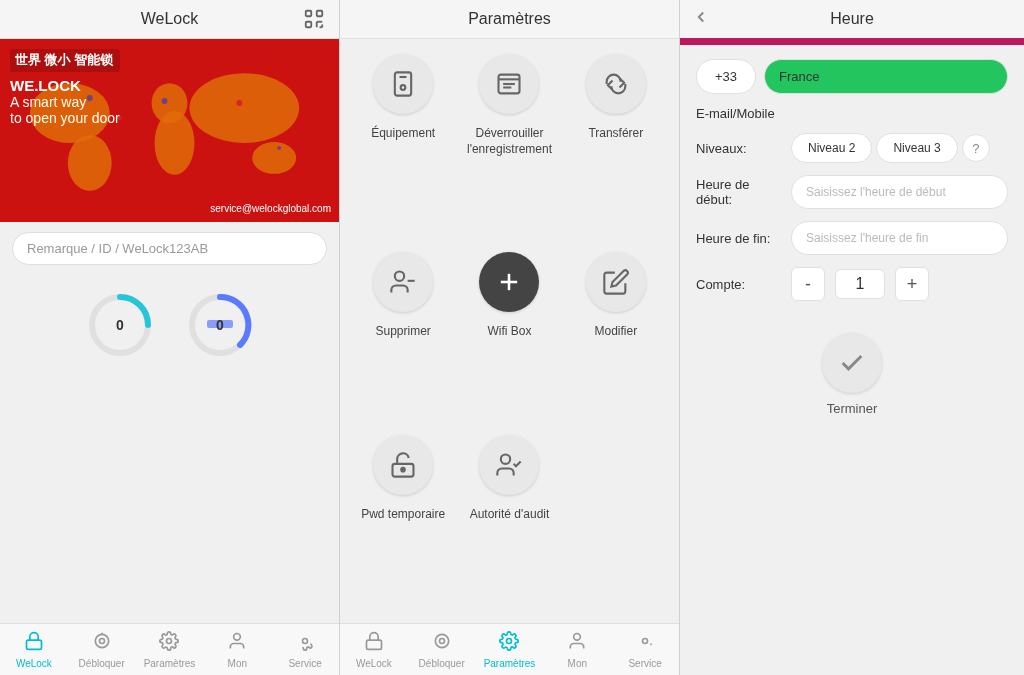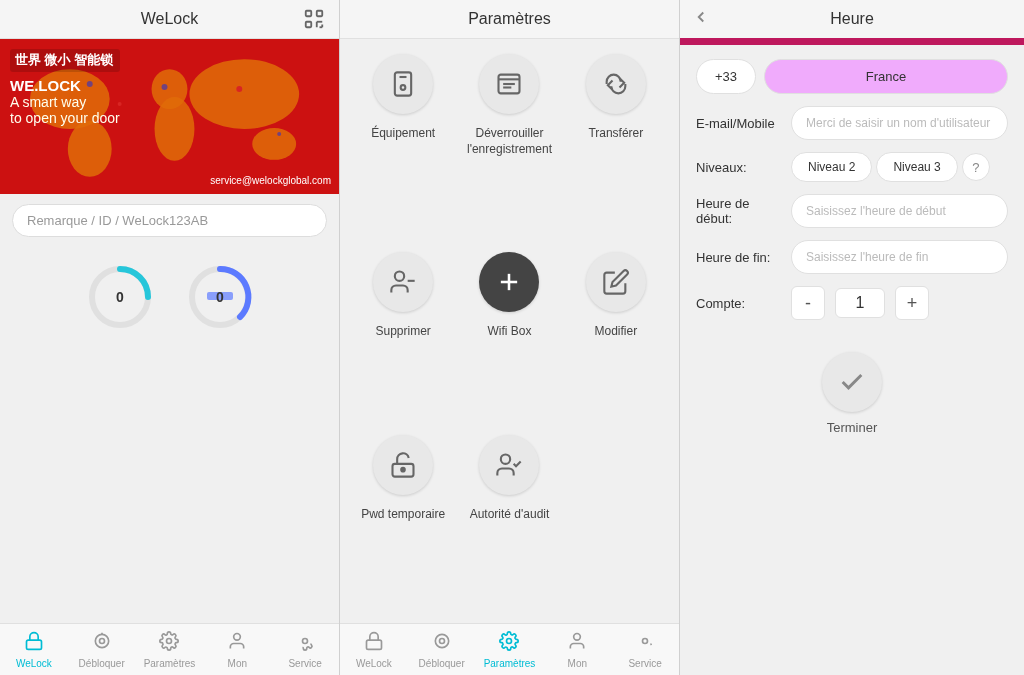--- a/index.html
+++ b/index.html
@@ -39,21 +39,21 @@
       position: absolute;
       right: 14px;
       width: 22px;
       height: 22px;
     }
 
     .banner {
       background: #cc1111;
       margin: 0;
       position: relative;
-      height: 155px;
+      height: 183px;
       overflow: hidden;
     }
 
     .banner-text {
       position: absolute;
       top: 10px;
       left: 10px;
       color: #fff;
     }
 
@@ -219,28 +219,27 @@
       border-radius: 20px;
       padding: 9px 14px;
       font-size: 13px;
       color: #333;
       border: 1px solid #e0e0e0;
       min-width: 60px;
       text-align: center;
     }
 
     .phone-country {
-      background: #f0abfc;
+      background: #22c55e;
       border-radius: 20px;
       padding: 9px 14px;
       font-size: 13px;
       color: #333;
       border: 1px solid #e0e0e0;
       flex: 1;
-      text-align: center;
     }
 
     .form-row {
       display: flex;
       align-items: center;
       gap: 10px;
     }
 
     .form-label {
       font-size: 13px;
@@ -689,21 +688,20 @@
 
   <div class="panel3-content">
 
     <div class="phone-row">
       <div class="phone-code">+33</div>
       <div class="phone-country">France</div>
     </div>
 
     <div class="form-row">
       <span class="form-label">E-mail/Mobile</span>
-      <div class="form-input">Merci de saisir un nom d'utilisateur</div>
     </div>
 
     <div class="form-row">
       <span class="form-label">Niveaux:</span>
       <div class="levels-row">
         <button class="level-btn">Niveau 2</button>
         <button class="level-btn">Niveau 3</button>
         <div class="help-btn">?</div>
       </div>
     </div>

